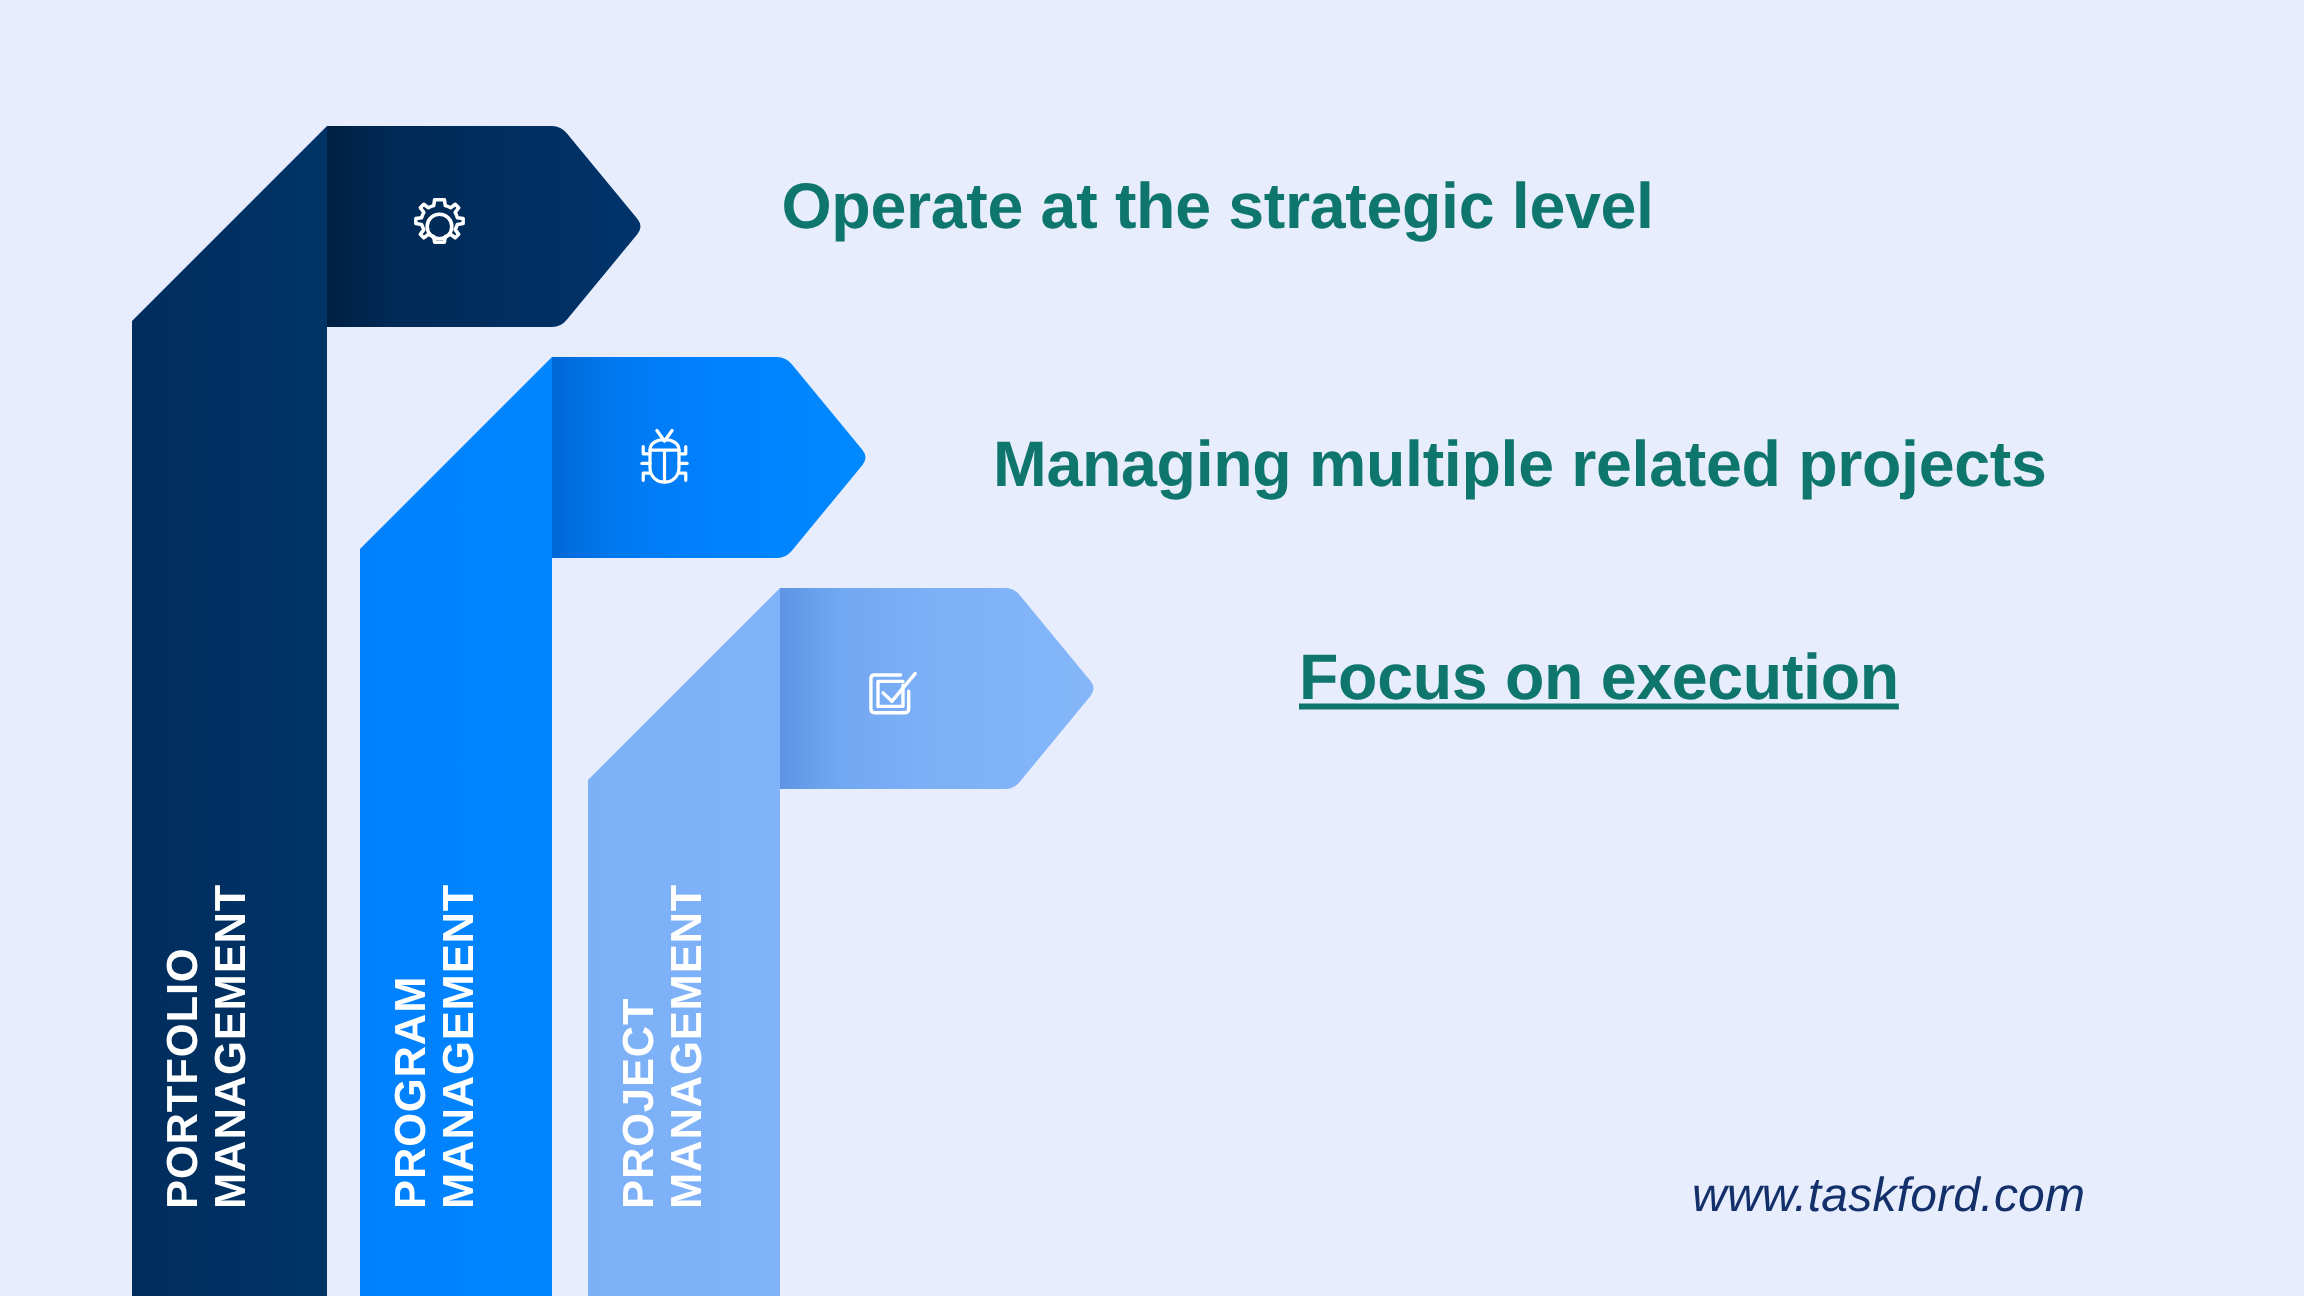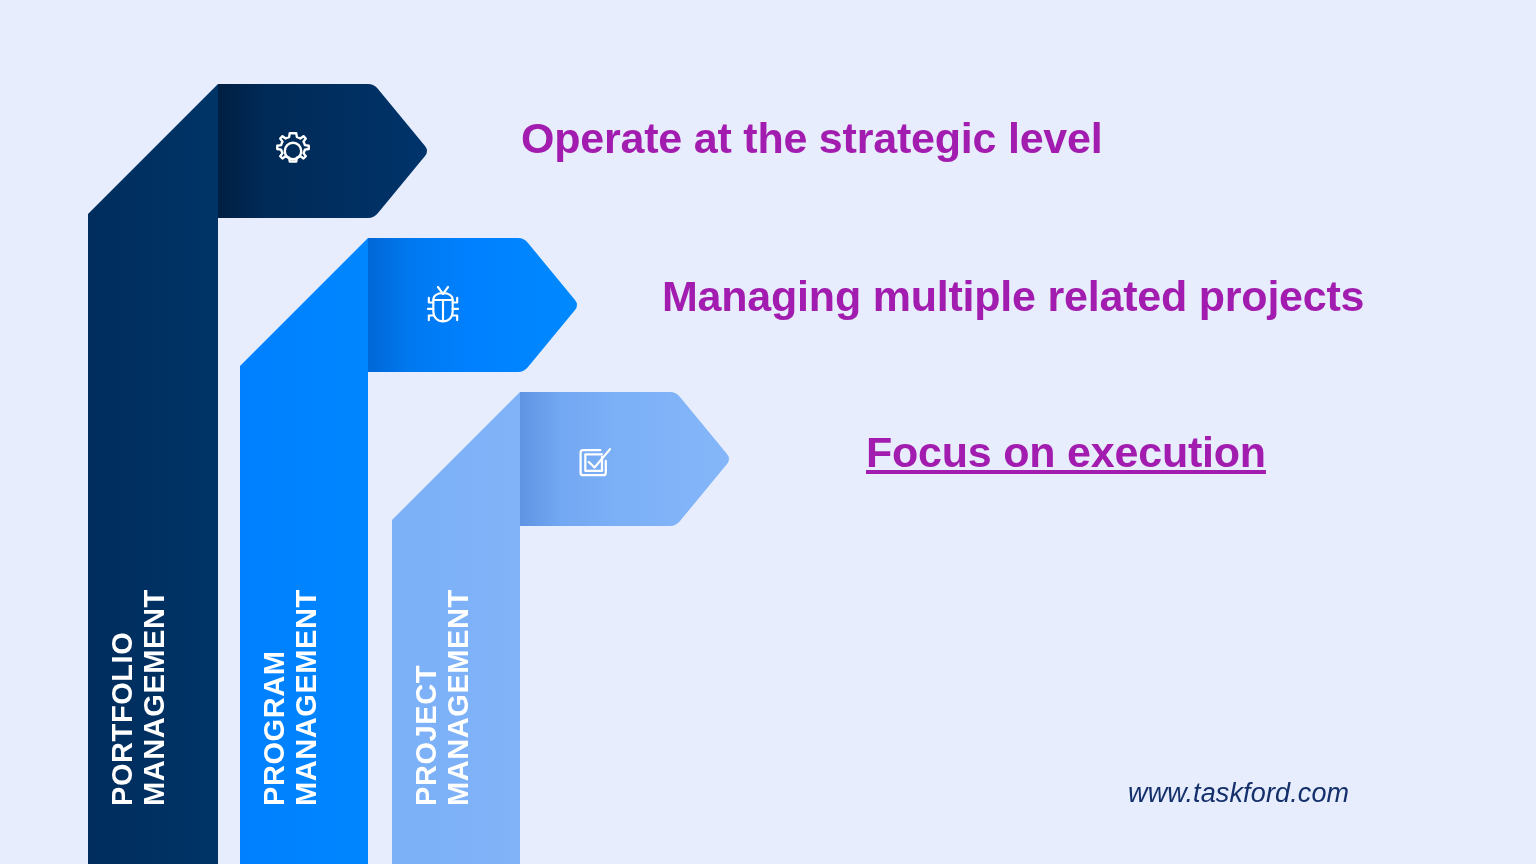--- a/index.html
+++ b/index.html
@@ -58,33 +58,33 @@
     font-size: 29px;
     letter-spacing: 0.02em;
     line-height: 1.12;
     text-align: left;
   }
   .vlabel .l1, .vlabel .l2 { display: block; }
 
   
   .headline {
     position: absolute;
-    color: #a21caf;
+    color: #0f766e;
     font-weight: 700;
     font-size: 43px;
     letter-spacing: -0.005em;
     white-space: nowrap;
   }
 
   .site-url {
     position: absolute;
     color: #14306b;
     font-style: italic;
     font-weight: 400;
-    font-size: 27px;
+    font-size: 32px;
     letter-spacing: 0.005em;
     white-space: nowrap;
   }
 </style>
 </head>
 <body>
 
 <div id="stage">
 
   <div class="tier">
@@ -174,21 +174,21 @@
         <path d="M32.6 27.5 L37.4 27.5"></path>
         <path d="M32.6 33.3 L36.6 33.3 L36.6 37.5"></path>
       </svg>
     </div>
 
     <div class="vlabel" style="left:258px; top:806px; width:300px;">
       <span class="l1">PROGRAM</span>
       <span class="l2">MANAGEMENT</span>
     </div>
 
-    <div class="headline" style="left:662px; top:272px;">Managing multiple related projects</div>
+    <div class="headline" style="left:662px; top:286px;">Managing multiple related projects</div>
   </div>
 
   <div class="tier">
 
     <div class="column" style="left:392px; top:392px; width:128px; height:472px;">
       <svg class="column-shape" viewBox="0 0 128 472" preserveAspectRatio="none">
         <defs>
           <linearGradient id="gradColC" x1="0" y1="0" x2="1" y2="0">
             <stop offset="0%" stop-color="#7cb0f7"></stop>
             <stop offset="100%" stop-color="#80b3f8"></stop>

